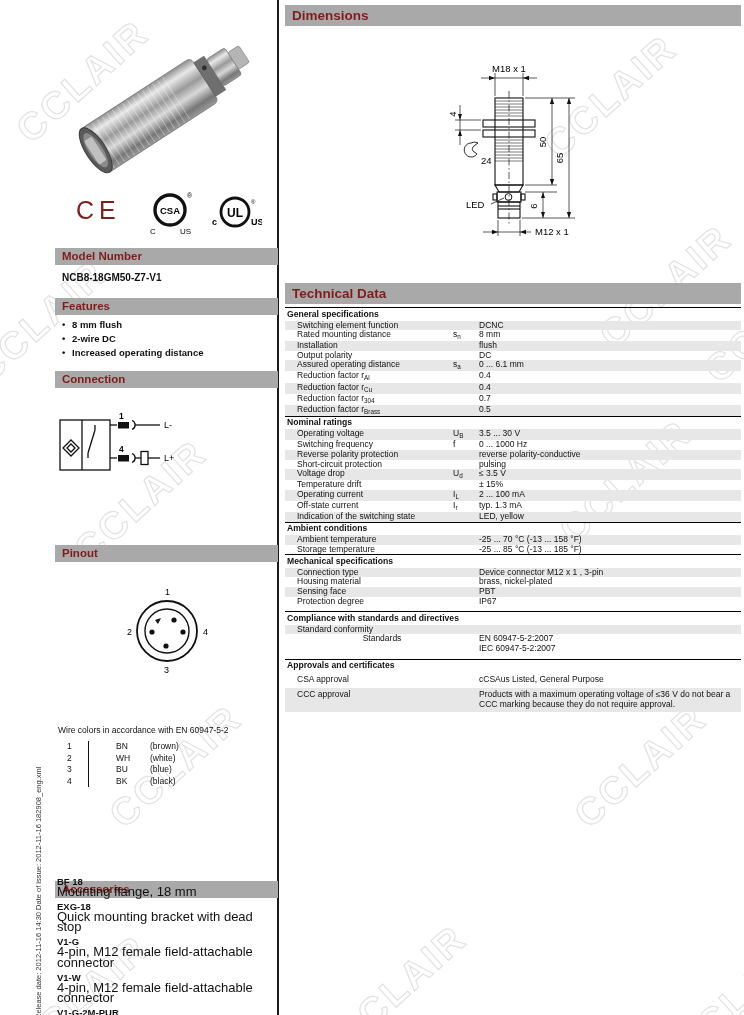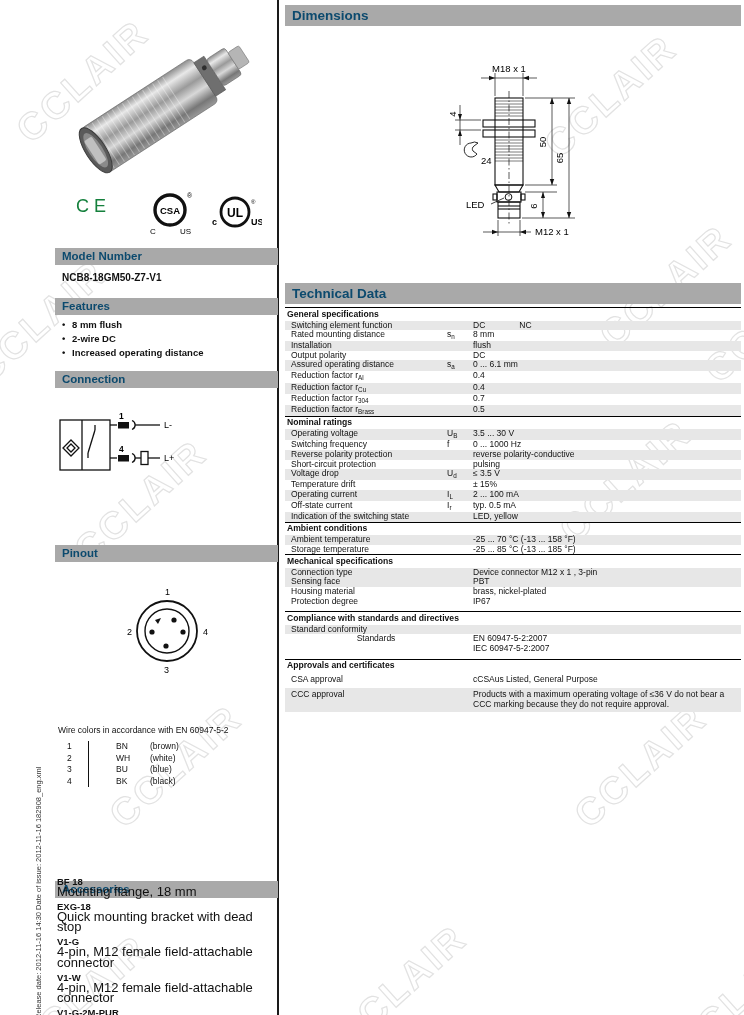--- a/index.html
+++ b/index.html
@@ -10,52 +10,52 @@
 
   
   .wm { position:absolute; font-size:38px; font-weight:bold; letter-spacing:3px;
         color:transparent; -webkit-text-stroke:1.2px #e2e2e2;
         transform:rotate(-42deg); white-space:nowrap; pointer-events:none; }
 
   
   .divider { left:277px; top:0; width:2px; height:1015px; background:#1a1a1a; }
 
   
-  .bar { background:#a9a9a9; color:#0c4a6e; font-weight:bold; }
+  .bar { background:#a9a9a9; color:#7f1d1d; font-weight:bold; }
   .bar.small { height:17px; line-height:17px; font-size:11.5px; padding-left:7px; width:223px; }
   .bar.big   { height:21px; line-height:21px; font-size:13.5px; padding-left:7px; width:456px; }
 
   
   .model-value { font-weight:bold; font-size:10px; }
   .feature { display:flex; font-weight:bold; font-size:9.5px; line-height:14px; }
   .feature .bullet { width:14px; padding-left:4px; }
 
   .wc-title { font-size:8.5px; }
   .wc-row { display:flex; height:11.6px; font-size:8.5px; line-height:11.6px; }
   .wc-pin   { flex:0 0 33px; padding-left:12px; }
   .wc-code  { flex:0 0 62px; border-left:1.3px solid #111; padding-left:27px; }
   .acc-item { margin-bottom:3.4px; }
   .acc-name { font-weight:bold; font-size:9.5px; line-height:11px; }
   .acc-desc { font-size:13px; line-height:10.5px; }
 
   
-  .ce { font-size:18px; letter-spacing:5px; color:#15803d; }
+  .ce { font-size:25px; letter-spacing:5px; color:#7f1d1d; }
 
   
   .ttable { width:456px; font-size:8.5px; }
   .tsec-head { border-top:1px solid #000; font-weight:bold; font-size:8.6px;
                padding:1.5px 0 1.5px 2px; line-height:9.5px; }
   .tsec-head.gap { margin-top:5px; }
-  .trow { display:flex; line-height:9.6px; padding-left:6px; }
+  .trow { display:flex; line-height:9.6px; padding-left:12px; }
   .trow.gray { background:#e7e7e7; }
   .trow.pad { padding-top:2.5px; padding-bottom:2.5px; margin-bottom:1px; }
   .tlabel { flex:0 0 156px; }
   .tsym   { flex:0 0 26px; }
   .tval   { flex:1; padding-right:4px; }
-  .tval2  { display:inline-block; margin-left:34px; }
+  .tval2  { display:inline-block; }
   sub { font-size:6.3px; vertical-align:-1.5px; }
 
   
   .side-note { left:34px; top:1019px; transform:rotate(-90deg); transform-origin:0 0;
                font-size:7.5px; white-space:nowrap; color:#333; }
 
   svg text { font-family:"Liberation Sans", sans-serif; }
 </style>
 </head>
 <body>
@@ -416,21 +416,21 @@
       <span class="tval">± 15%</span>
     </div>
     <div class="trow gray">
       <span class="tlabel">Operating current</span>
       <span class="tsym">I<sub>L</sub></span>
       <span class="tval">2 ... 100 mA</span>
     </div>
     <div class="trow">
       <span class="tlabel">Off-state current</span>
       <span class="tsym">I<sub>r</sub></span>
-      <span class="tval">typ. 0.5 mA</span>
+      <span class="tval">typ. 1.3 mA</span>
     </div>
     <div class="trow gray">
       <span class="tlabel">Indication of the switching state</span>
       <span class="tsym"></span>
       <span class="tval">LED, yellow</span>
     </div>
     <div class="tsec-head">Ambient conditions</div>
     <div class="trow gray">
       <span class="tlabel">Ambient temperature</span>
       <span class="tsym"></span>
@@ -440,29 +440,29 @@
       <span class="tlabel">Storage temperature</span>
       <span class="tsym"></span>
       <span class="tval">-25 ... 85 °C (-13 ... 185 °F)</span>
     </div>
     <div class="tsec-head">Mechanical specifications</div>
     <div class="trow gray">
       <span class="tlabel">Connection type</span>
       <span class="tsym"></span>
       <span class="tval">Device connector M12 x 1 , 3-pin</span>
     </div>
+    <div class="trow">
+      <span class="tlabel">Housing material</span>
+      <span class="tsym"></span>
+      <span class="tval">brass, nickel-plated</span>
+    </div>
     <div class="trow gray">
       <span class="tlabel">Sensing face</span>
       <span class="tsym"></span>
       <span class="tval">PBT</span>
-    </div>
-    <div class="trow">
-      <span class="tlabel">Housing material</span>
-      <span class="tsym"></span>
-      <span class="tval">brass, nickel-plated</span>
     </div>
     <div class="trow">
       <span class="tlabel">Protection degree</span>
       <span class="tsym"></span>
       <span class="tval">IP67</span>
     </div>
     <div class="tsec-head gap">Compliance with standards and directives</div>
     <div class="trow gray">
       <span class="tlabel">Standard conformity</span>
       <span class="tsym"></span>

